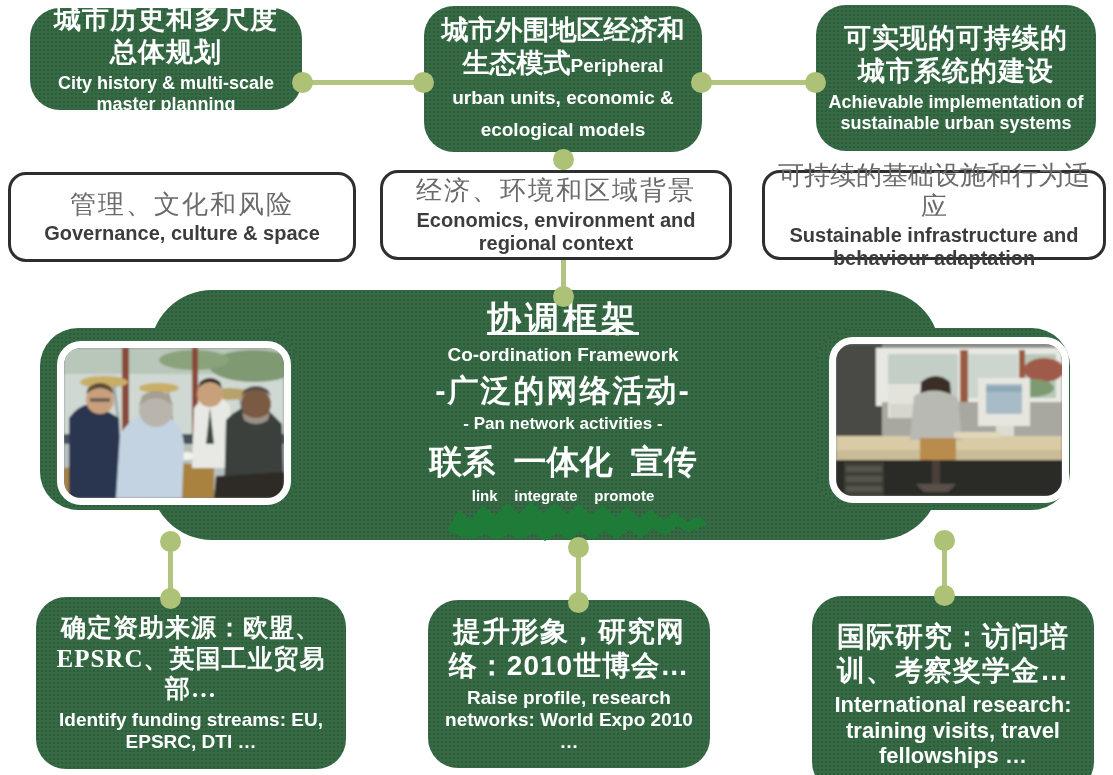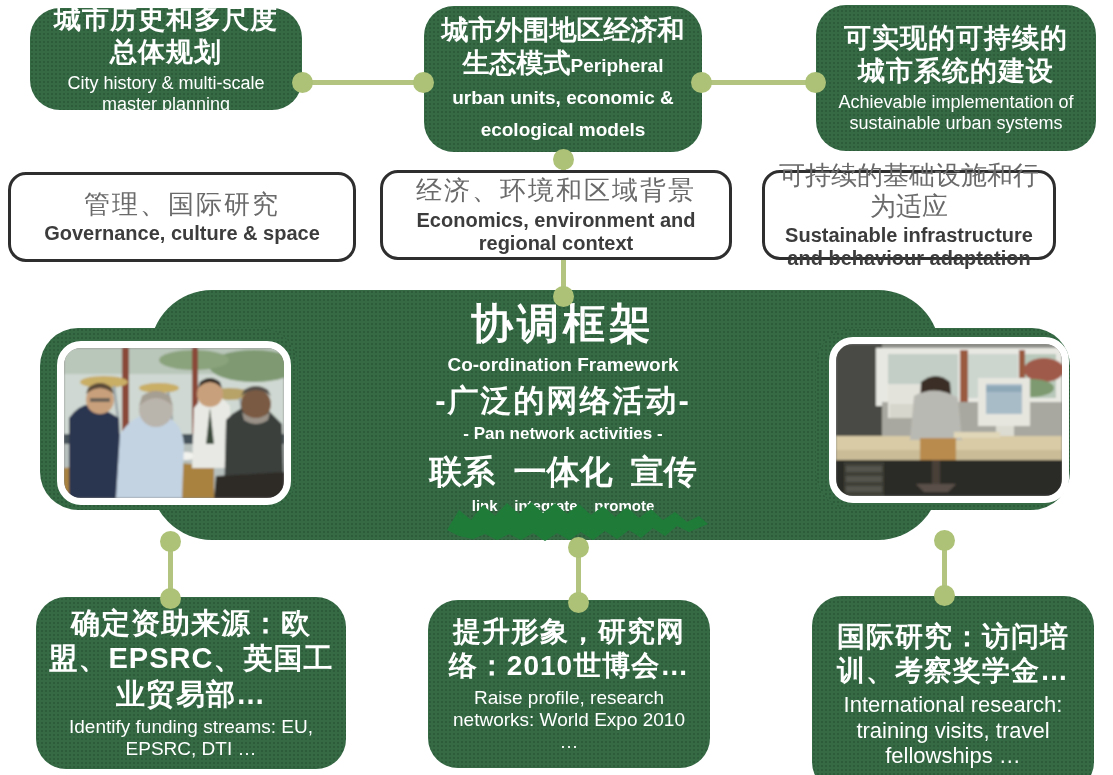--- a/index.html
+++ b/index.html
@@ -11,21 +11,21 @@
     background-color:#316741;
     background-image:radial-gradient(rgba(0,0,0,0.10) 1px, rgba(255,255,255,0.02) 1px);
     background-size:4px 4px;
     border-radius:30px;
     color:#ffffff;
     text-align:center;
     display:flex;flex-direction:column;justify-content:center;align-items:center;
     padding:6px 10px;box-sizing:border-box;
   }
   .gbox .cn{font-size:27px;font-weight:bold;line-height:1.22;letter-spacing:1px;}
-  .gbox .en{font-size:18px;font-weight:normal;line-height:1.15;margin-top:4px;}
+  .gbox .en{font-size:18px;font-weight:bold;line-height:1.15;margin-top:4px;}
   .gbox .mixed{font-size:27px;font-weight:bold;line-height:1.2;}
   .gbox .mixed .en-inline{font-size:19px;}
 
   .wbox{
     position:absolute;
     background:#ffffff;
     border:3px solid #2e2e2e;
     border-radius:18px;
     text-align:center;
     display:flex;flex-direction:column;justify-content:center;align-items:center;
@@ -34,21 +34,21 @@
   .wbox .cn{font-size:26px;color:#6a6a6a;letter-spacing:2px;line-height:1.2;}
   .wbox .en{font-size:20px;font-weight:bold;color:#3c3c3c;line-height:1.15;margin-top:2px;}
 
   .shape{
     position:absolute;
     background-color:#316741;
     background-image:radial-gradient(rgba(0,0,0,0.10) 1px, rgba(255,255,255,0.02) 1px);
     background-size:4px 4px;
   }
   .center-text{position:absolute;left:255px;top:296px;width:616px;text-align:center;color:#ffffff;z-index:5;}
-  .center-text .t1{font-size:42px;font-weight:bold;letter-spacing:4px;}
+  .center-text .t1{font-size:34px;font-weight:bold;letter-spacing:4px;text-decoration:underline;}
   .center-text .t2{font-size:19px;font-weight:bold;margin-top:2px;text-align:center;}
   .center-text .t3{font-size:31px;font-weight:bold;margin-top:4px;letter-spacing:2px;}
   .center-text .t4{font-size:17px;font-weight:bold;margin-top:2px;}
   .center-text .t5{font-size:33px;font-weight:bold;margin-top:6px;white-space:pre;}
   .center-text .t6{font-size:15px;font-weight:bold;margin-top:2px;white-space:pre;}
 
   .photo{
     position:absolute;
     border:7px solid #ffffff;
     border-radius:24px;
@@ -187,36 +187,36 @@
   <div class="gbox" style="left:424px;top:6px;width:278px;height:146px;padding:4px 14px;">
     <div class="mixed"><span class="cn-inline">城市外围地区经济和生态模式</span><span class="en-inline">Peripheral urban units, economic &amp; ecological models</span></div>
   </div>
 
   <div class="gbox" style="left:816px;top:5px;width:280px;height:146px;">
     <div class="cn">可实现的可持续的 城市系统的建设</div>
     <div class="en" style="max-width:260px;">Achievable implementation of sustainable urban systems</div>
   </div>
 
   <div class="wbox" style="left:8px;top:172px;width:348px;height:90px;z-index:2;">
-    <div class="cn">管理、国际研究</div>
+    <div class="cn">管理、文化和风险</div>
     <div class="en">Governance, culture &amp; space</div>
   </div>
 
   <div class="wbox" style="left:380px;top:170px;width:352px;height:90px;z-index:2;">
     <div class="cn">经济、环境和区域背景</div>
     <div class="en" style="max-width:300px;">Economics, environment and regional context</div>
   </div>
 
-  <div class="wbox" style="left:762px;top:170px;width:294px;height:90px;z-index:2;">
+  <div class="wbox" style="left:762px;top:170px;width:344px;height:90px;z-index:2;">
     <div class="cn" style="letter-spacing:0;">可持续的基础设施和行为适应</div>
     <div class="en" style="max-width:320px;">Sustainable infrastructure and behaviour adaptation</div>
   </div>
 
   <div class="gbox" style="left:36px;top:597px;width:310px;height:172px;">
-    <div class="cn" style="font-size:29px;">确定资助来源：欧盟、EPSRC、英国工业贸易部…</div>
+    <div class="cn" style="font-size:25px;font-family:Liberation Serif, serif;">确定资助来源：欧盟、EPSRC、英国工业贸易部…</div>
     <div class="en" style="max-width:290px;font-size:19px;">Identify funding streams: EU, EPSRC, DTI …</div>
   </div>
 
   <div class="gbox" style="left:428px;top:600px;width:282px;height:168px;">
     <div class="cn" style="font-size:28px;">提升形象，研究网络：2010世博会…</div>
     <div class="en" style="max-width:250px;font-size:19px;">Raise profile, research networks: World Expo 2010 …</div>
   </div>
 
   <div class="gbox" style="left:812px;top:596px;width:282px;height:196px;padding:6px 2px;">
     <div class="cn" style="font-size:28px;">国际研究：访问培训、考察奖学金…</div>

